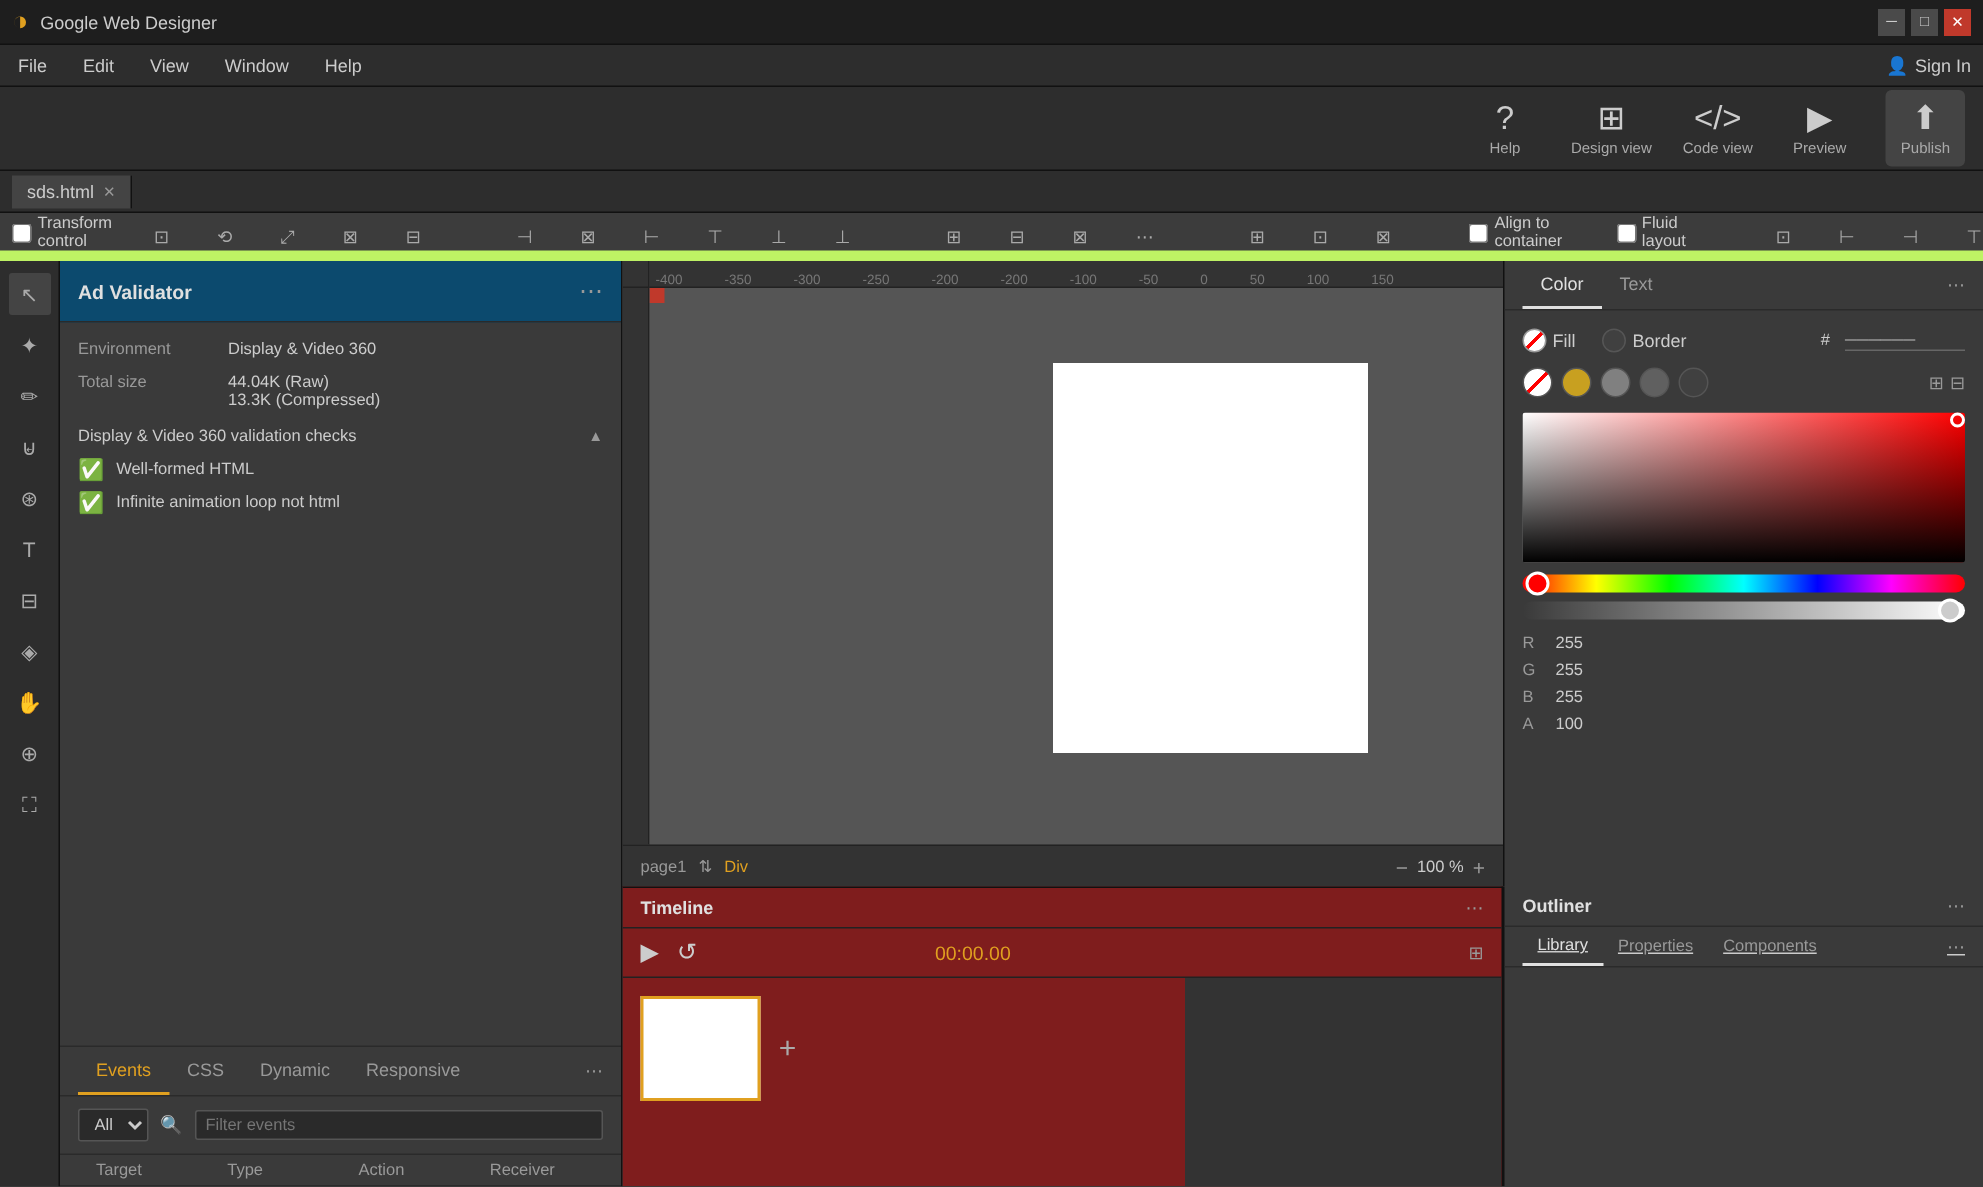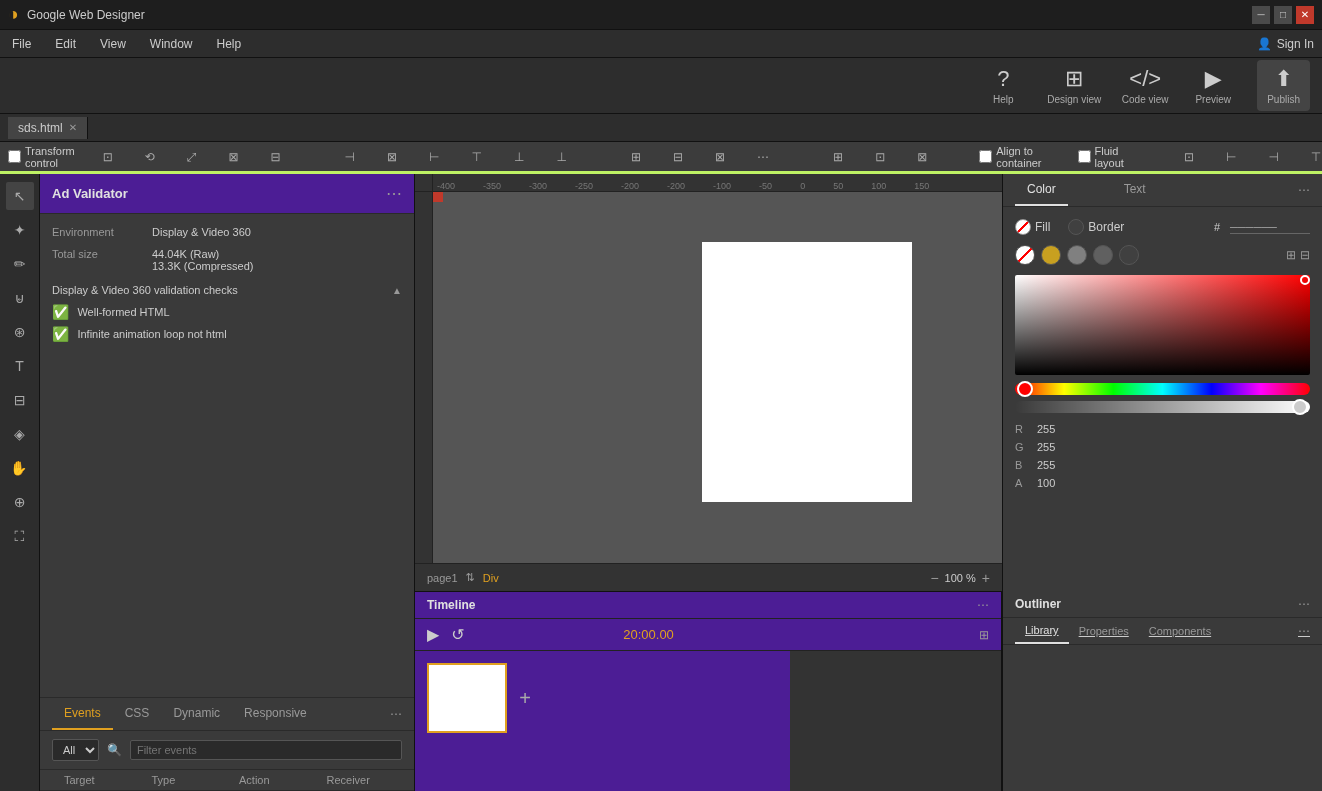--- a/index.html
+++ b/index.html
@@ -59,24 +59,24 @@
     }
     .tab { display: flex; align-items: center; gap: 6px; background: #3c3c3c; padding: 4px 10px; font-size: 12px; color: #ccc; cursor: pointer; border-right: 1px solid #111; }
     .tab.active { background: #444; }
     .tab-close { font-size: 10px; color: #999; cursor: pointer; }
 
     
     .second-toolbar {
       background: #3c3c3c;
       height: 32px;
       display: flex;
-      align-items: center;
+      align-items: flex-end;
       padding: 0 8px;
       gap: 24px;
-      border-bottom: 3px solid #bef264;
+      border-bottom: 7px solid #bef264;
     }
     .tool-icon { color: #aaa; font-size: 12px; cursor: pointer; padding: 2px 4px; display: flex; align-items: center; }
     .checkbox-label { display: flex; align-items: center; gap: 4px; color: #ccc; font-size: 11px; cursor: pointer; }
     .divider-v { width: 1px; height: 20px; background: #555; margin: 0 4px; }
 
     
     .left-icons {
       width: 40px;
       background: #2d2d2d;
       display: flex;
@@ -98,21 +98,21 @@
       flex-direction: column;
       overflow: hidden;
     }
 
     
     .panel-header {
       display: flex;
       align-items: center;
       justify-content: space-between;
       padding: 10px 12px;
-      background: #4c1d95;
+      background: #0c4a6e;
       border-bottom: 1px solid #2a2a2a;
     }
     .panel-title { font-size: 13px; color: #e0e0e0; font-weight: bold; }
     .panel-menu { color: #999; cursor: pointer; font-size: 16px; }
 
     .validator-content { padding: 12px; flex: 1; overflow-y: auto; }
     .validator-row { display: flex; margin-bottom: 10px; }
     .validator-label { color: #999; font-size: 11px; width: 100px; flex-shrink: 0; }
     .validator-value { color: #ccc; font-size: 11px; }
 
@@ -160,21 +160,21 @@
     .zoom-btn { background: none; border: none; color: #999; cursor: pointer; font-size: 14px; }
 
     
     .right-panel {
       width: 320px;
       background: #3a3a3a;
       border-left: 1px solid #111;
       display: flex;
       flex-direction: column;
     }
-    .right-tabs { display: flex; align-items: center; padding: 0 12px; border-bottom: 1px solid #2a2a2a; gap: 44px; }
+    .right-tabs { display: flex; align-items: center; padding: 0 12px; border-bottom: 1px solid #2a2a2a; }
     .rtab { padding: 8px 12px; font-size: 12px; color: #999; cursor: pointer; border-bottom: 2px solid transparent; }
     .rtab.active { color: #e0e0e0; border-bottom: 2px solid #e0e0e0; }
     .rtab-menu { margin-left: auto; color: #999; cursor: pointer; }
 
     .color-panel { padding: 12px; flex: 1; }
     .fill-border-row { display: flex; align-items: center; gap: 10px; margin-bottom: 10px; }
     .fill-btn { display: flex; align-items: center; gap: 4px; color: #ccc; font-size: 12px; cursor: pointer; }
     .fill-swatch { width: 16px; height: 16px; border-radius: 50%; }
     .fill-swatch.red-slash { background: linear-gradient(to bottom right, #fff 45%, red 45%, red 55%, #fff 55%); border: 1px solid #999; }
     .hash-label { color: #ccc; font-size: 11px; margin-left: auto; }
@@ -571,29 +571,29 @@
               <span class="rgba-label">A</span>
               <span class="rgba-value">100</span>
             </div>
           </div>
         </div>
 
       </div>
 
       <div class="bottom-section">
 
-        <div style="display:flex; flex-direction:column; flex:1; background:#4c1d95; border-top:1px solid #111; border-right:1px solid #111;">
+        <div style="display:flex; flex-direction:column; flex:1; background:#7f1d1d; border-top:1px solid #111; border-right:1px solid #111;">
           <div class="timeline-header">
             <span class="timeline-title">Timeline</span>
             <span class="timeline-menu">⋯</span>
           </div>
           <div class="timeline-controls">
             <button class="tl-btn">▶</button>
             <button class="tl-btn">↺</button>
-            <span class="tl-time">20:00.00</span>
+            <span class="tl-time">00:00.00</span>
             <span class="tl-right">⊞</span>
           </div>
           <div class="timeline-body">
             <div class="timeline-layers">
               <div class="layer-item">
                 <div class="layer-thumb">
                   <div class="layer-thumb-inner"></div>
                 </div>
                 <div class="layer-add">+</div>
               </div>

